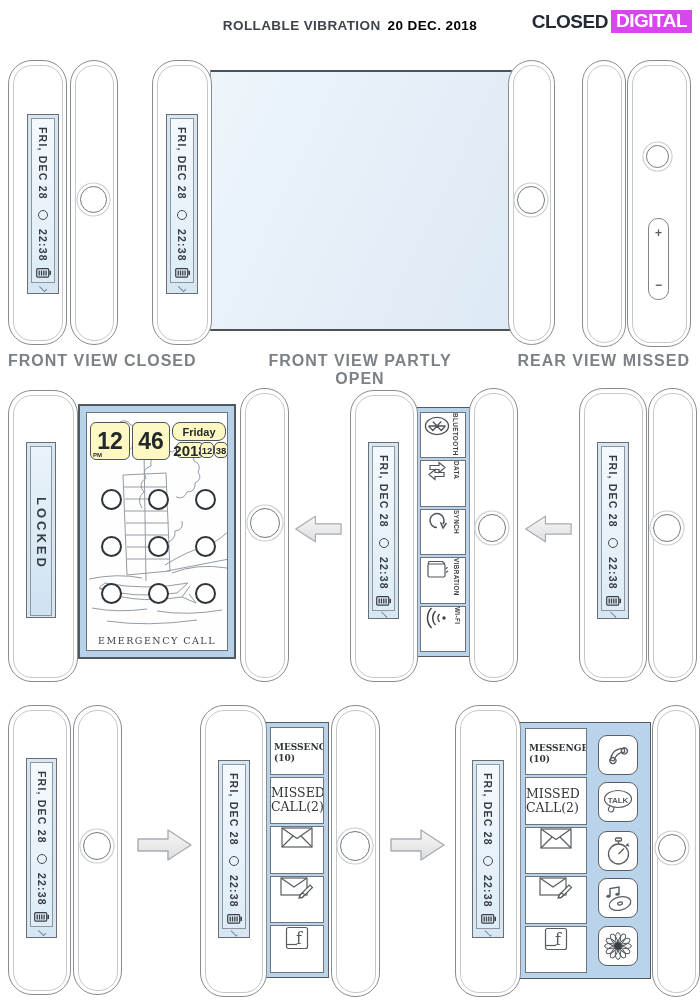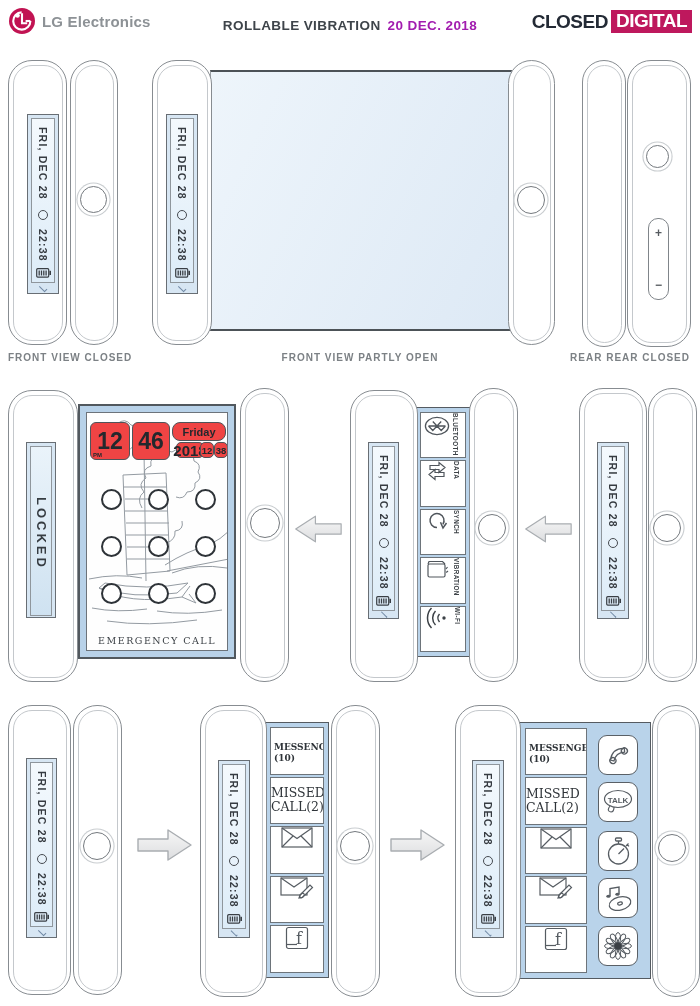--- a/index.html
+++ b/index.html
@@ -4,55 +4,55 @@
 <style>
   html,body{margin:0;padding:0;background:#fff;}
   .canvas{position:relative;width:700px;height:1006px;background:#fff;overflow:hidden;
           font-family:"Liberation Sans",sans-serif;}
 
   
   .hdr-brand{position:absolute;left:8px;top:7px;display:flex;align-items:center;gap:6px;}
   .brand-name{font-size:15px;font-weight:bold;color:#8d9296;letter-spacing:.2px;}
   .hdr-title{position:absolute;left:50%;top:18px;transform:translateX(-50%);white-space:nowrap;
              font-size:13.5px;font-weight:bold;color:#3e444a;letter-spacing:.4px;}
-  .hdr-title .date{color:#a21caf;margin-left:7px;margin-top:12px;}
+  .hdr-title .date{color:#000000;margin-left:7px;margin-top:12px;}
   .hdr-letsgo{position:absolute;right:8px;top:10px;display:flex;align-items:center;}
   .letsgo-txt{font-size:19px;font-weight:bold;color:#232a35;letter-spacing:-.5px;margin-right:3px;}
-  .digital-box{font-size:19px;font-weight:bold;color:#fff;background:#be185d;padding:0 5px 1px;letter-spacing:-.5px;}
+  .digital-box{font-size:19px;font-weight:bold;color:#fff;background:#d946ef;padding:0 5px 1px;letter-spacing:-.5px;}
 
   
   .bar{position:absolute;background:#fff;border:1.6px solid #878c91;border-radius:24px;z-index:2;}
   .bar::after{content:"";position:absolute;inset:3.5px;border:1.1px solid #c4c8cc;border-radius:19px;pointer-events:none;}
   .circle-btn{position:absolute;border:1.6px solid #74797e;border-radius:50%;background:#fff;z-index:3;
               box-shadow:0 0 0 2.5px #fff,0 0 0 3.6px #c9cdd0;}
   .vol{position:absolute;z-index:3;background:#fff;border:1.5px solid #80858a;border-radius:10px;
        display:flex;flex-direction:column;align-items:center;justify-content:space-between;
        padding:8px 0;font-size:12px;line-height:1;font-weight:bold;color:#565b60;}
-  .caption{position:absolute;font-size:10px;font-weight:bold;color:#7c8185;letter-spacing:1px;z-index:4;}
+  .caption{position:absolute;font-size:16px;font-weight:bold;color:#7c8185;letter-spacing:1px;z-index:4;}
 
   
   .strip{position:absolute;z-index:3;background:#d7e6f3;border:1.4px solid #686e74;
          padding:3px 3px 1px;display:flex;flex-direction:column;box-sizing:border-box;}
   .strip-inner{flex:1;border:1px solid #8f969c;background:linear-gradient(180deg,#f4f9fd,#ddecf8);
                display:flex;flex-direction:column;align-items:center;padding:8px 0 4px;}
   .vtxt{writing-mode:vertical-rl;font-size:10.5px;font-weight:bold;letter-spacing:1.2px;color:#363b41;white-space:nowrap;}
   .dot-ind{width:8px;height:8px;border:1.4px solid #464b51;border-radius:50%;margin:10px 0 9px;}
   .batt{margin-top:6px;}
   .chev{width:7px;height:7px;border-right:1.6px solid #7189a5;border-bottom:1.6px solid #7189a5;
         transform:rotate(45deg);margin:3px auto 2px;}
 
   
   .big-screen{position:absolute;z-index:1;background:linear-gradient(115deg,#eef5fb 0%,#dde9f5 100%);
               border:1px solid #9aa0a5;border-top:2.5px solid #4c5257;border-bottom:2.5px solid #4c5257;}
 
   
   .frame{position:absolute;z-index:1;background:#b8d2e9;border:2px solid #51585e;padding:6px;box-sizing:border-box;}
   .frame-inner{position:relative;width:100%;height:100%;background:#fefefe;border:1.2px solid #6c737a;
                box-sizing:border-box;overflow:hidden;}
-  .clockbox{position:absolute;border:1.6px solid #4e545a;border-radius:6px;background:#ef4444;
+  .clockbox{position:absolute;border:1.6px solid #4e545a;border-radius:6px;background:#fef9c3;
             display:flex;align-items:center;justify-content:center;font-weight:bold;color:#23282d;z-index:2;}
   .meridiem{position:absolute;left:2px;bottom:1px;font-size:6px;font-weight:bold;color:#23282d;}
   .pattern-dot{position:absolute;width:17px;height:17px;border:2px solid #2e3338;border-radius:50%;background:#fff;z-index:2;}
   .emergency{position:absolute;left:0;right:0;text-align:center;font-family:"DejaVu Serif",serif;
              font-size:9.5px;letter-spacing:1.5px;color:#3c4146;z-index:2;}
   .locked-strip .strip-inner{justify-content:center;background:linear-gradient(180deg,#eaf3fa,#cfe2f1);}
   .locked-txt{writing-mode:vertical-rl;font-size:13px;font-weight:bold;letter-spacing:3px;color:#363c42;}
 
   
   .panel{position:absolute;z-index:1;background:#b9d3ea;border:1.6px solid #555b61;
@@ -88,32 +88,20 @@
       <polygon points="1,11 31,11 31,2 54,17 31,32 31,23 1,23" fill="url(#arrg)" stroke="#a9adb1" stroke-width="1.4" stroke-linejoin="round"></polygon>
     </g>
     <g id="blockArrowL">
       <polygon points="55,11 25,11 25,2 2,17 25,32 25,23 55,23" fill="url(#arrg)" stroke="#a9adb1" stroke-width="1.4" stroke-linejoin="round"></polygon>
     </g>
   </defs>
 </svg>
 
 <div class="canvas">
 
-  <div class="hdr-brand">
-    <span>
-      <svg width="28" height="28" viewBox="0 0 28 28">
-        <circle cx="14" cy="14" r="13" fill="#c11352"></circle>
-        <circle cx="9.6" cy="8.6" r="2.2" fill="#fff"></circle>
-        <path d="M14 6.2 V16.2 H19.2" stroke="#fff" stroke-width="2.1" fill="none"></path>
-        <path d="M22.4 14 A8.6 8.6 0 1 1 13.6 5.4" stroke="#fff" stroke-width="2.1" fill="none"></path>
-        <path d="M22.4 14 H17.6" stroke="#fff" stroke-width="2.1"></path>
-      </svg>
-    </span>
-    <span class="brand-name">LG Electronics</span>
-  </div>
 
   <div class="hdr-title">
     <span>ROLLABLE VIBRATION</span><span class="date">20 DEC. 2018</span>
   </div>
 
   <div class="hdr-letsgo">
     <span class="letsgo-txt">CLOSED</span>
     <span class="digital-box">DIGITAL</span>
   </div>
 
@@ -154,21 +142,21 @@
   <div class="circle-btn" style="left:517px;top:186px;width:26px;height:26px"></div>
   <div class="caption" style="left:250px;top:352px;width:220px;text-align:center">FRONT VIEW PARTLY OPEN</div>
 
   <div class="bar" style="left:582px;top:60px;width:42px;height:285px"></div>
   <div class="bar" style="left:627px;top:60px;width:62px;height:285px"></div>
   <div class="circle-btn" style="left:646px;top:145px;width:21px;height:21px"></div>
   <div class="vol" style="left:648px;top:218px;width:19px;height:64px">
     <span>+</span>
     <span>−</span>
   </div>
-  <div class="caption" style="right:10px;top:352px">REAR REAR CLOSED</div>
+  <div class="caption" style="right:10px;top:352px">REAR VIEW MISSED</div>
 
   <div class="bar" style="left:8px;top:390px;width:68px;height:290px"></div>
   <div class="strip locked-strip" style="left:26px;top:442px;width:30px;height:176px">
     <div class="strip-inner">
       <span class="locked-txt">LOCKED</span>
     </div>
   </div>
   <div class="frame" style="left:78px;top:404px;width:158px;height:255px">
     <div class="frame-inner">
       <svg style="position:absolute;inset:0;z-index:1" width="143" height="240" viewBox="0 0 143 240" fill="none" stroke="#949ba2" stroke-width="1">

